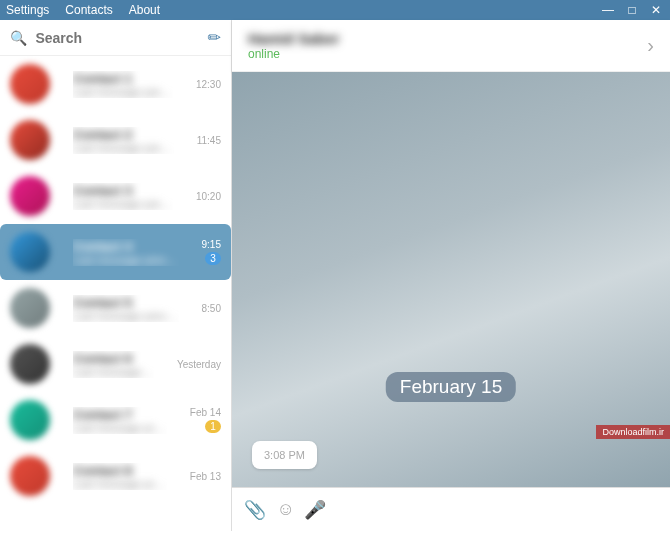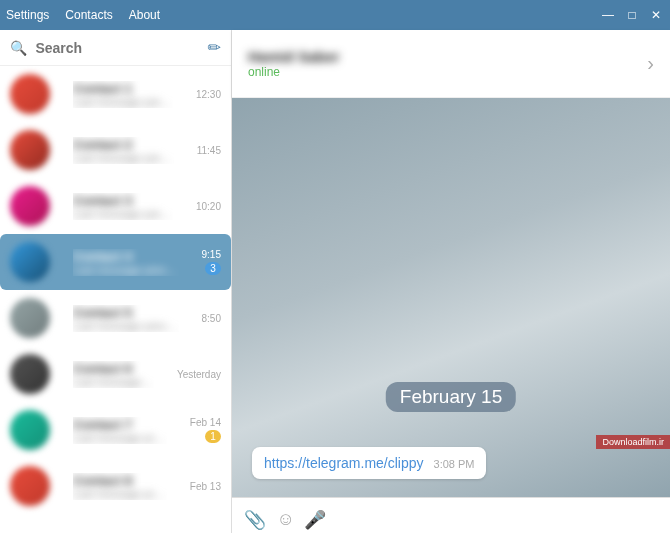--- a/index.html
+++ b/index.html
@@ -6,21 +6,21 @@
     body {
       width: 670px;
       height: 533px;
       overflow: hidden;
       font-family: 'Segoe UI', Arial, sans-serif;
       background: #fff;
     }
 
     
     .title-bar {
-      height: 30px;
+      height: 20px;
       background: #4a7fa8;
       display: flex;
       align-items: center;
       justify-content: space-between;
       padding: 0 6px;
     }
     .title-bar-menu {
       display: flex;
       gap: 16px;
     }
@@ -175,21 +175,21 @@
     .chat-panel {
       flex: 1;
       display: flex;
       flex-direction: column;
       background: #b0bec5;
       position: relative;
     }
 
     
     .chat-header {
-      height: 68px;
+      height: 52px;
       background: #fff;
       display: flex;
       align-items: center;
       padding: 0 16px;
       justify-content: space-between;
       border-bottom: 1px solid #eee;
       box-shadow: 0 1px 3px rgba(0,0,0,0.1);
     }
     .chat-header-info {
       display: flex;
@@ -428,21 +428,20 @@
         <span class="chat-header-name">Hamid Saber</span>
         <span class="chat-header-status">online</span>
       </div>
       <span class="chat-header-arrow">›</span>
     </div>
 
     <div class="messages-area">
       <div class="date-badge">February 15</div>
       <div class="message-bubble-container">
         <div class="message-bubble">
-          <a class="message-link">https://telegram.me/clippy</a>
           <span class="message-time">3:08 PM</span>
         </div>
       </div>
       <div class="watermark">Downloadfilm.ir</div>
     </div>
 
     <div class="input-area">
       <span class="attach-icon">📎</span>
       <span class="emoji-icon">☺</span>
       <span class="mic-icon">🎤</span>

